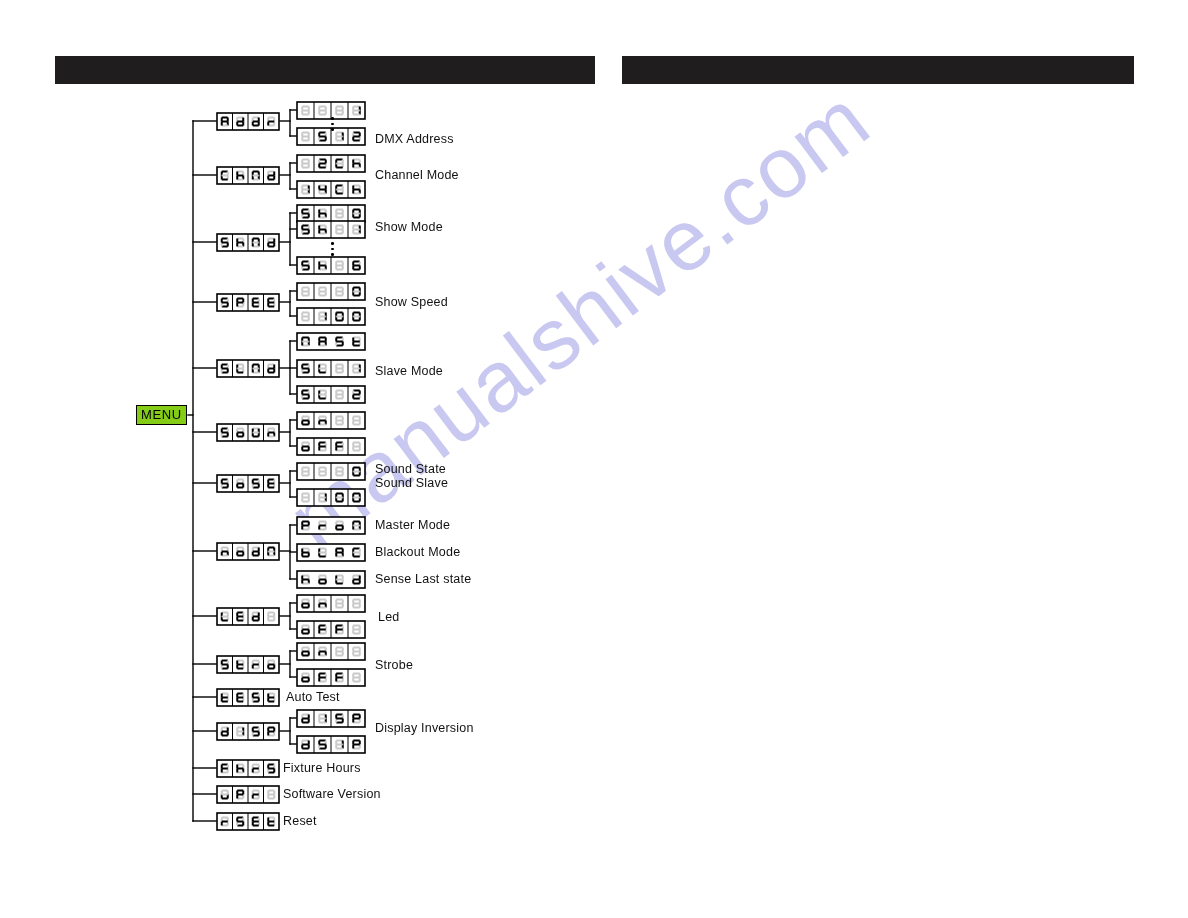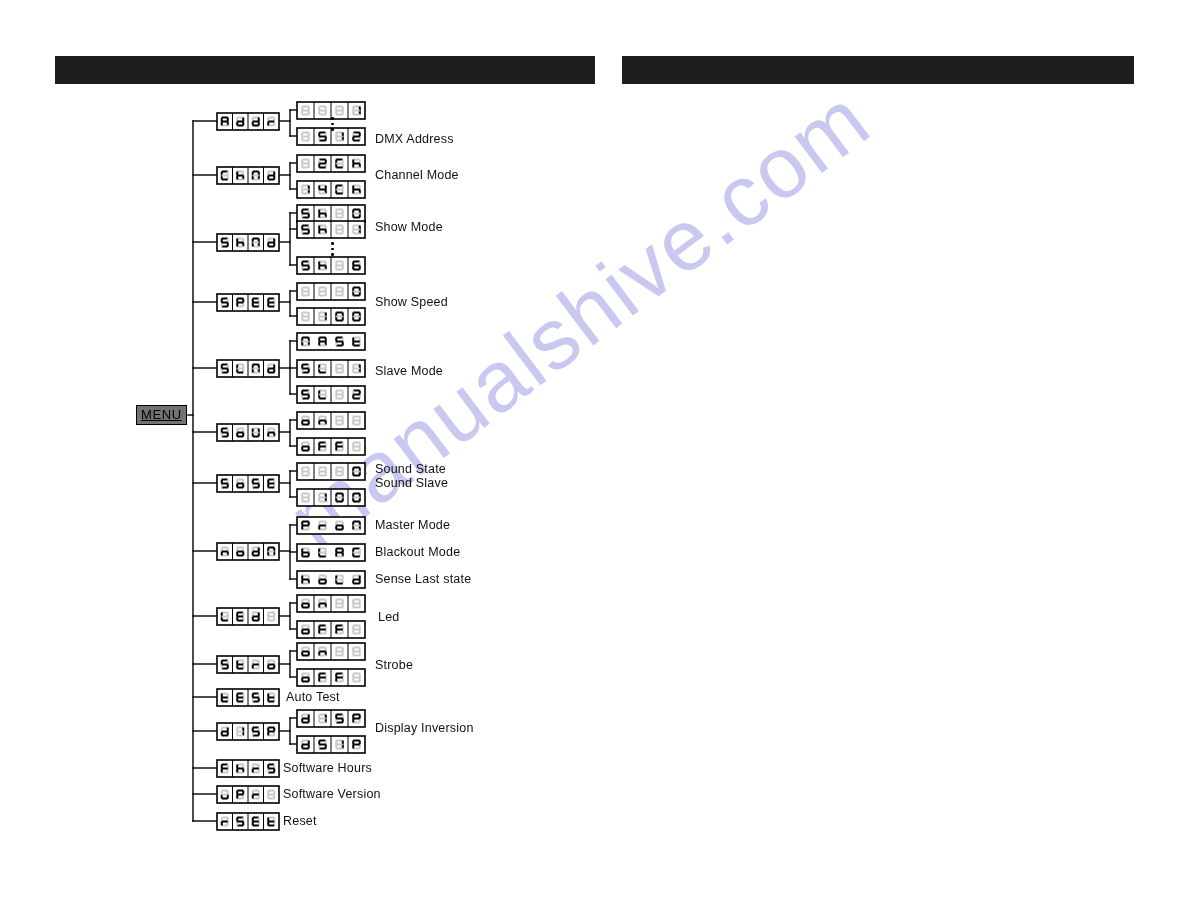--- a/index.html
+++ b/index.html
@@ -38,29 +38,28 @@
   }
 
   
   #tree{position:absolute;left:0;top:0;width:620px;height:918px;}
   #lines{position:absolute;left:0;top:0;}
 
   
   .menu-box{
     position:absolute;
     border:1.6px solid #000;
-    background:#737373;
+    background:#84cc16;
     font-family:"Liberation Sans",sans-serif;
     font-size:13px;
     color:#000;
     letter-spacing:0.6px;
     text-align:center;
     line-height:16px;
     padding:1px 4px;
-    text-decoration:underline;
   }
 
   
   .seg-box{position:absolute;}
   .seg-box svg{display:block;}
 
   
   .caption{
     position:absolute;
     font-family:"Liberation Sans",sans-serif;
@@ -1836,21 +1835,21 @@
               <line x1="1" y1="1" x2="7" y2="1" stroke="#000" stroke-width="2" stroke-linecap="butt"></line>
               <line x1="7" y1="1" x2="7" y2="5" stroke="#c9c9c9" stroke-width="2" stroke-linecap="butt"></line>
               <line x1="7" y1="5" x2="7" y2="9" stroke="#000" stroke-width="2" stroke-linecap="butt"></line>
               <line x1="1" y1="9" x2="7" y2="9" stroke="#000" stroke-width="2" stroke-linecap="butt"></line>
               <line x1="1" y1="5" x2="1" y2="9" stroke="#c9c9c9" stroke-width="2" stroke-linecap="butt"></line>
               <line x1="1" y1="1" x2="1" y2="5" stroke="#000" stroke-width="2" stroke-linecap="butt"></line>
               <line x1="1" y1="5" x2="7" y2="5" stroke="#000" stroke-width="2" stroke-linecap="butt"></line>
             </g>
           </svg>
         </div>
-        <div class="caption" style="left: 283px; top: 761px;">Software Hours</div>
+        <div class="caption" style="left: 283px; top: 761px;">Fixture Hours</div>
         <div class="seg-box" title="uPr" style="left: 216px; top: 784.5px;">
           <svg width="64" height="19" viewBox="0 0 64 19">
             <rect x="1" y="1" width="62" height="17" fill="#fff" stroke="#000" stroke-width="1.6"></rect>
             <line x1="16.5" y1="1" x2="16.5" y2="18" stroke="#000" stroke-width="1"></line>
             <line x1="32" y1="1" x2="32" y2="18" stroke="#000" stroke-width="1"></line>
             <line x1="47.5" y1="1" x2="47.5" y2="18" stroke="#000" stroke-width="1"></line>
             <g transform="translate(4.75,4.5)">
               <line x1="1" y1="1" x2="7" y2="1" stroke="#c9c9c9" stroke-width="2" stroke-linecap="butt"></line>
               <line x1="7" y1="1" x2="7" y2="5" stroke="#c9c9c9" stroke-width="2" stroke-linecap="butt"></line>
               <line x1="7" y1="5" x2="7" y2="9" stroke="#000" stroke-width="2" stroke-linecap="butt"></line>

